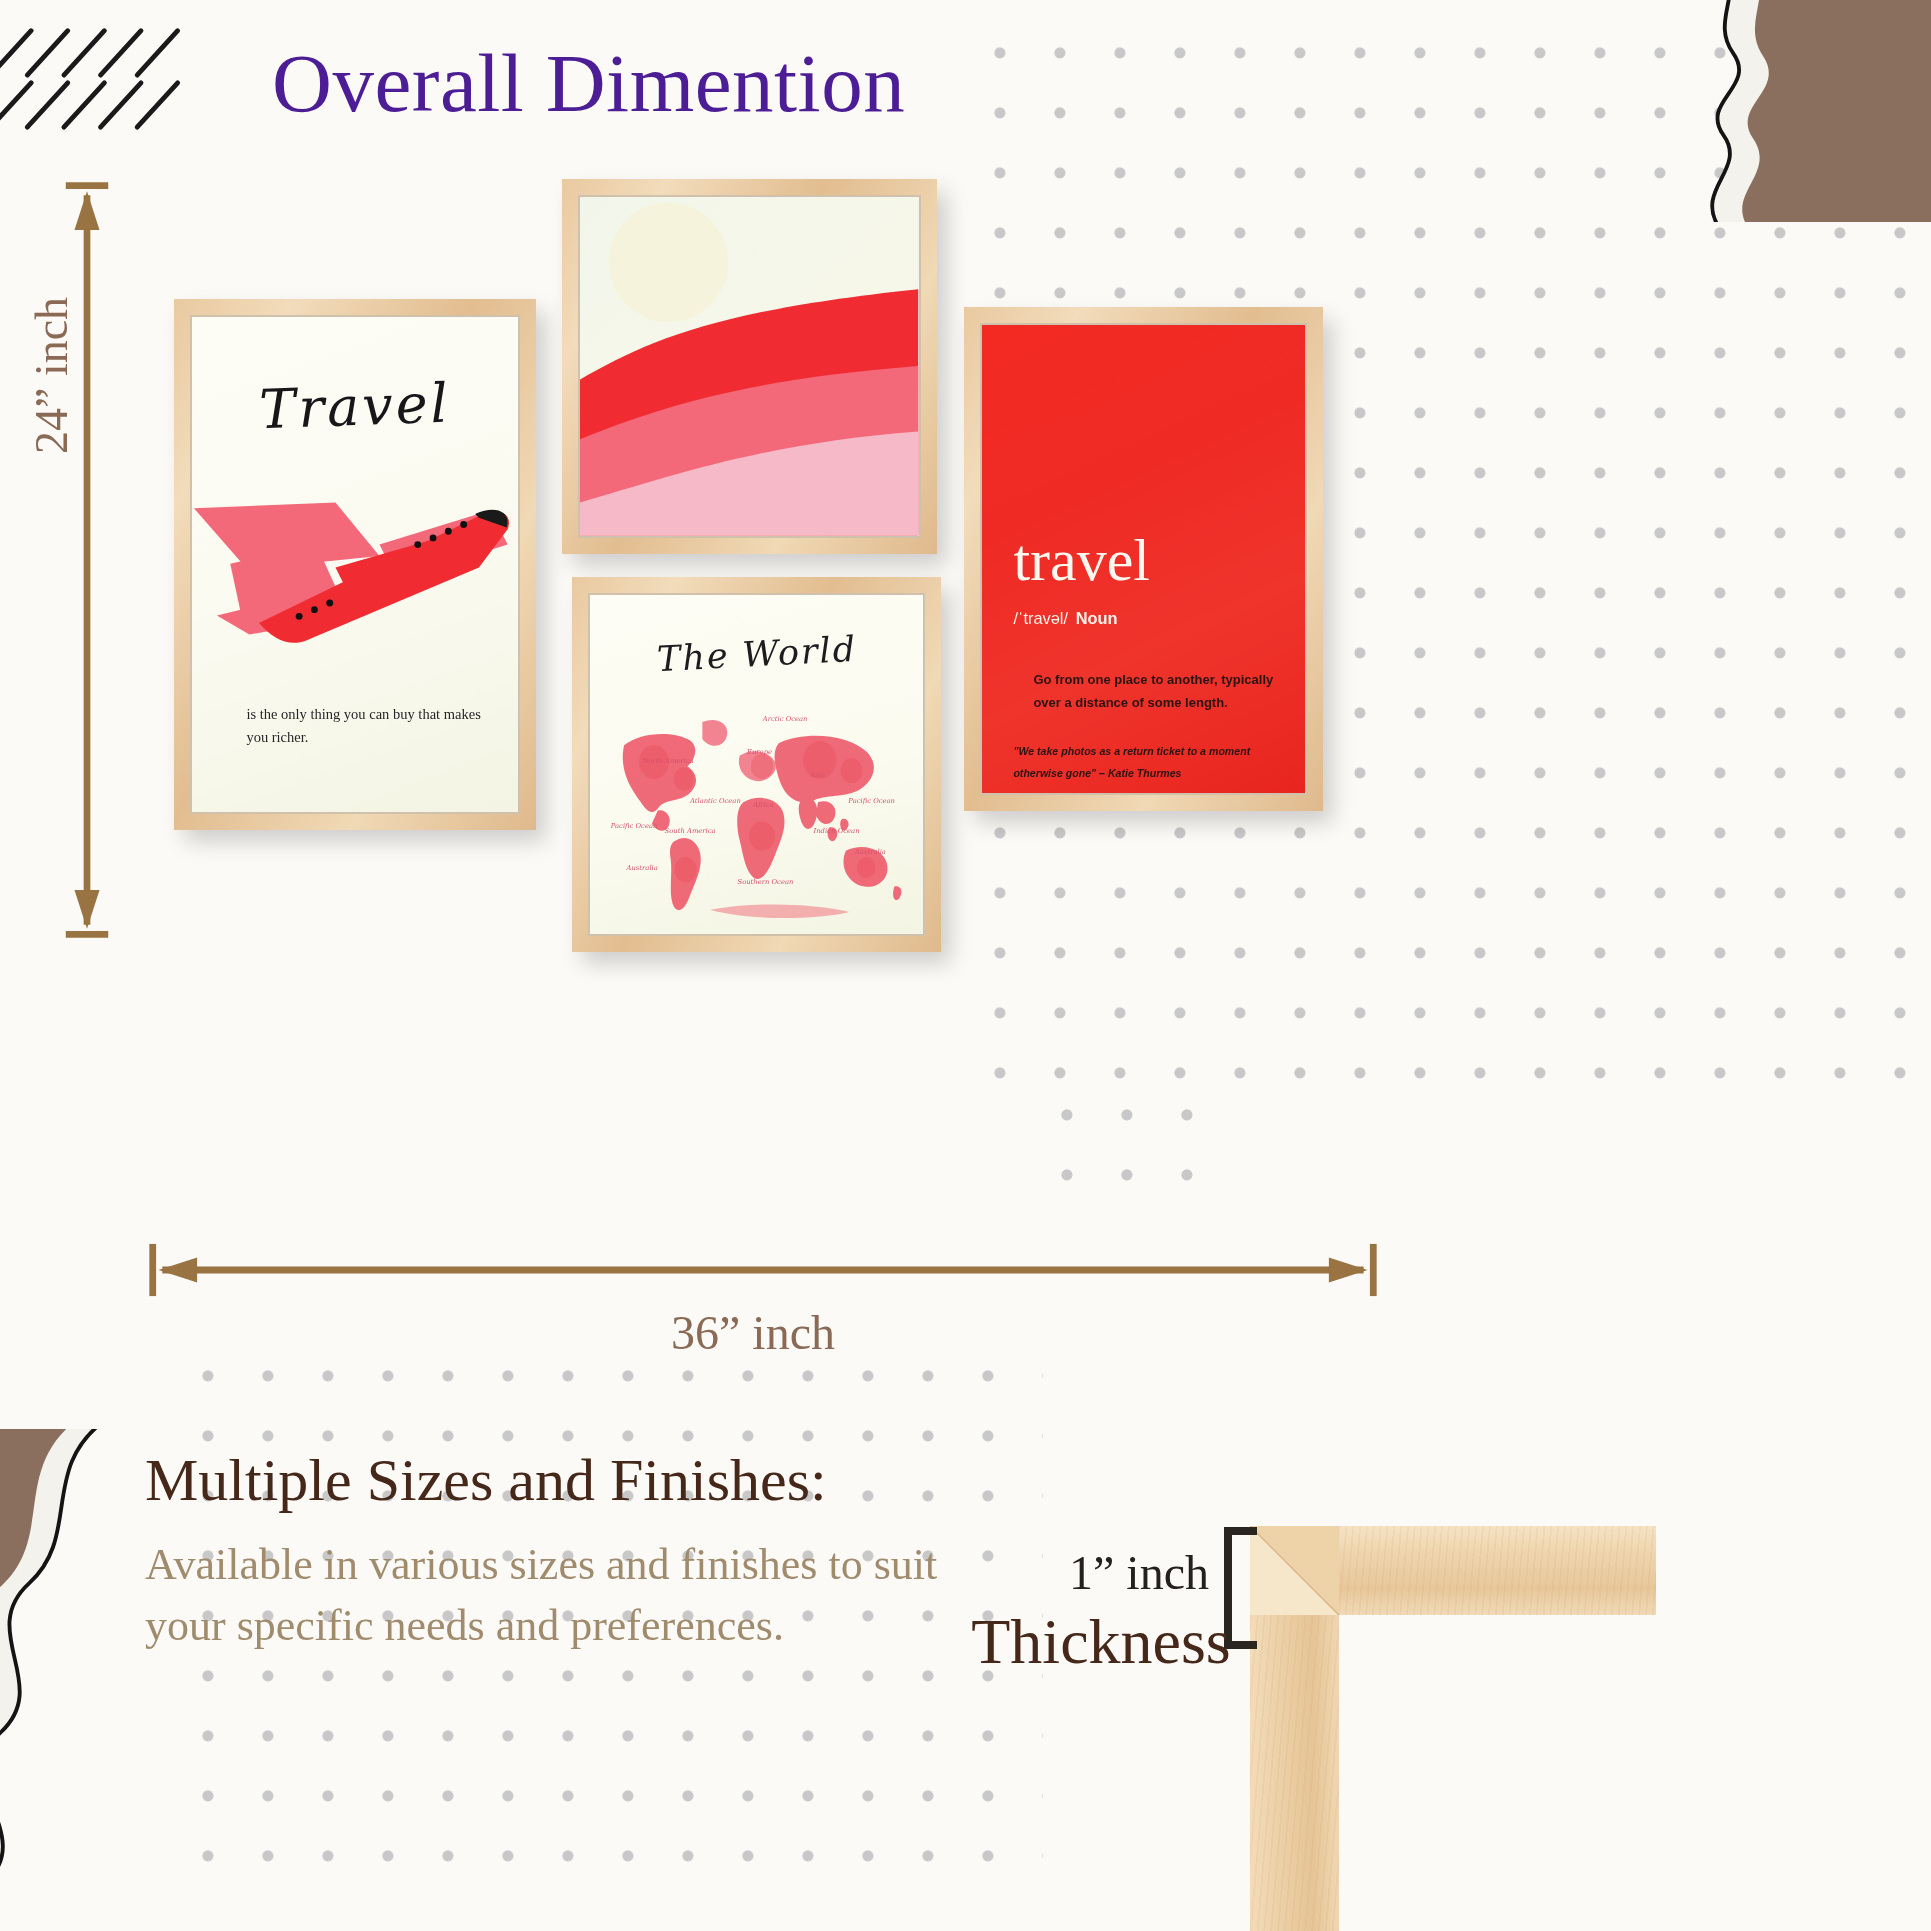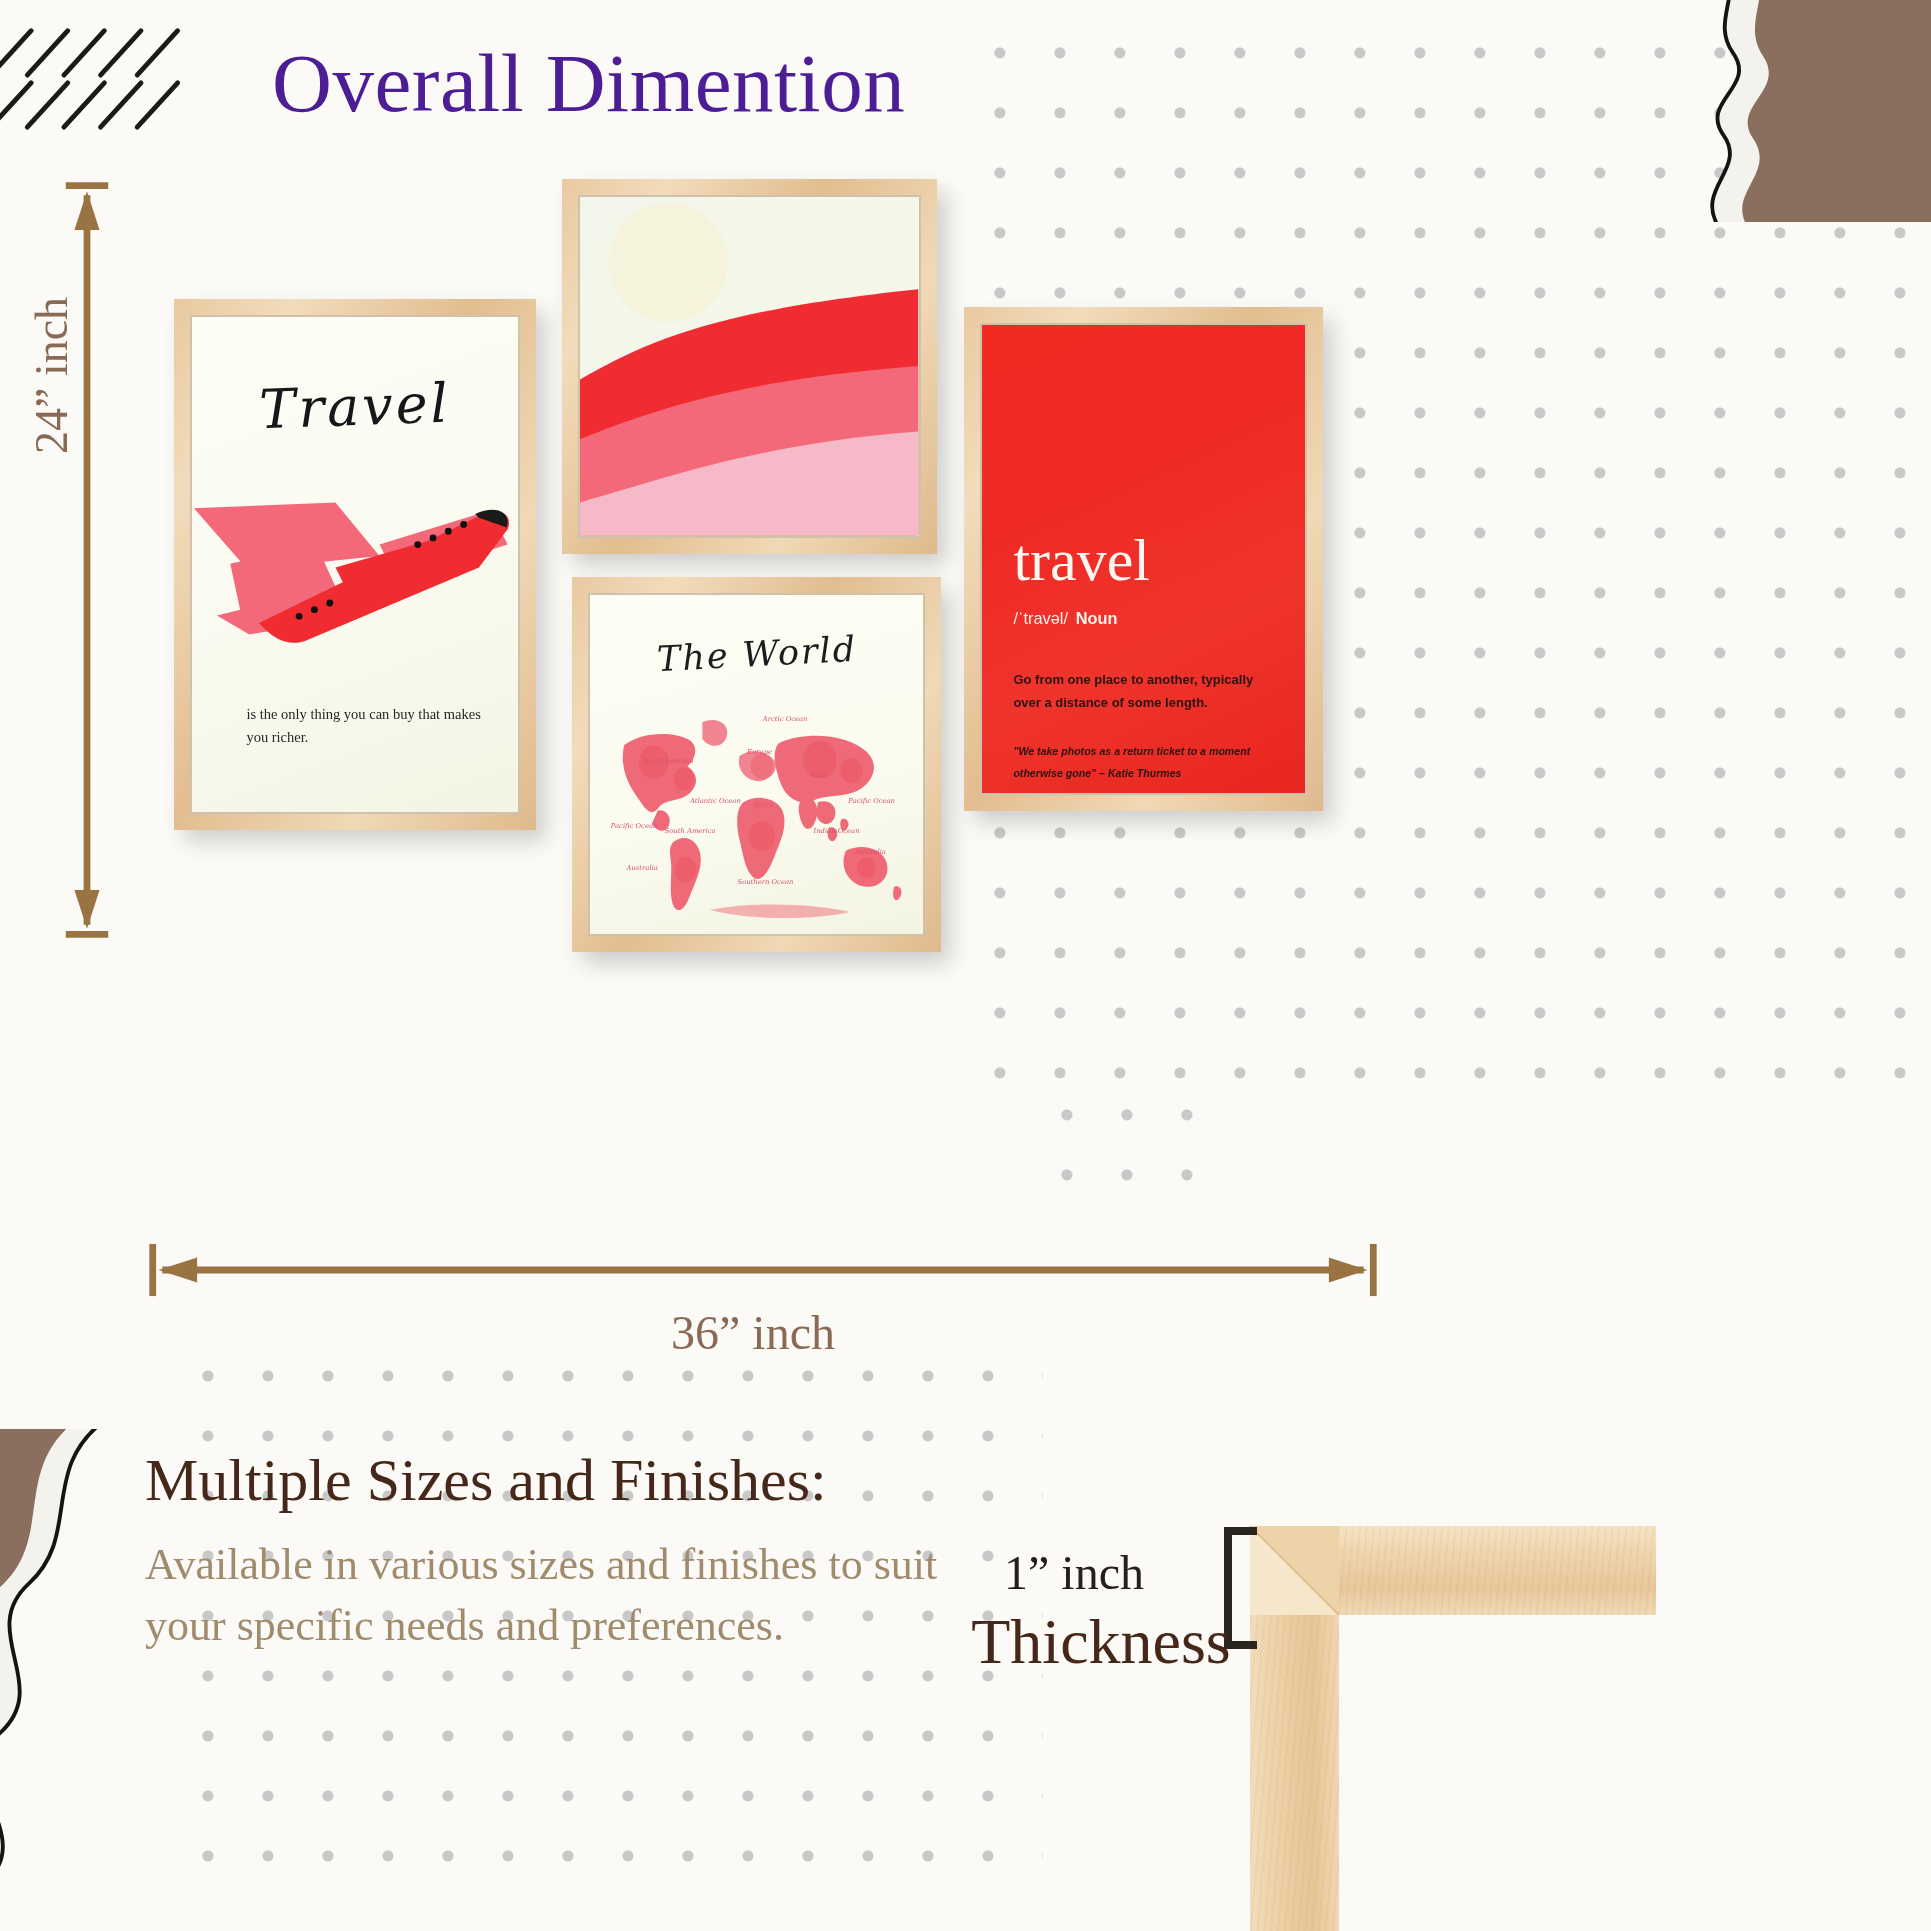--- a/index.html
+++ b/index.html
@@ -112,21 +112,21 @@
   .def-word{
     font-family:"Liberation Serif", serif;font-size:60px;line-height:1;
     color:#fdf7ef;margin:166px 0 0 0;font-weight:400;
   }
   .def-phon{
     font-family:"Liberation Sans", sans-serif;font-size:16.4px;margin-top:19px;color:#fdf3ea;
   }
   .def-phon b{font-weight:700;margin-left:7.7px;}
   .def-body{
     font-family:"Liberation Sans", sans-serif;font-size:13px;line-height:1.75;
-    margin-top:41px;color:#2b1412;font-weight:600;
+    margin-top:41px;color:#2b1412;font-weight:600;margin-left:20px;
   }
   .def-quote{
     font-family:"Liberation Sans", sans-serif;font-size:10.6px;line-height:2.1;
     margin-top:25px;color:#2b1412;font-style:italic;font-weight:600;
   }
 
   
   #dim-v{left:58px;top:174px;width:58px;height:772px;z-index:6;}
   #dim-h{left:145px;top:1236px;width:1236px;height:68px;z-index:6;}
   #label-24{
@@ -145,21 +145,21 @@
     left:145px;top:1446px;z-index:7;
     font-size:60px;color:#46281a;white-space:nowrap;
   }
   #sizes-body{
     left:145px;top:1535px;width:850px;z-index:7;
     font-size:44px;line-height:1.38;color:#a08b6d;
   }
 
   
   #thickness-inch{
-    left:1004px;top:1545px;z-index:8;
+    left:1069px;top:1545px;z-index:8;
     font-size:48px;color:#23201d;white-space:nowrap;
   }
   #thickness-bracket{
     left:1224px;top:1527px;width:25px;height:106px;z-index:8;
     border-top:8.7px solid #2b2520;border-left:8.7px solid #2b2520;border-bottom:8.7px solid #2b2520;
   }
   #thickness-title{
     left:956px;top:1608px;width:290px;z-index:8;text-align:center;
     font-size:64px;line-height:1.05;color:#46281a;
   }

